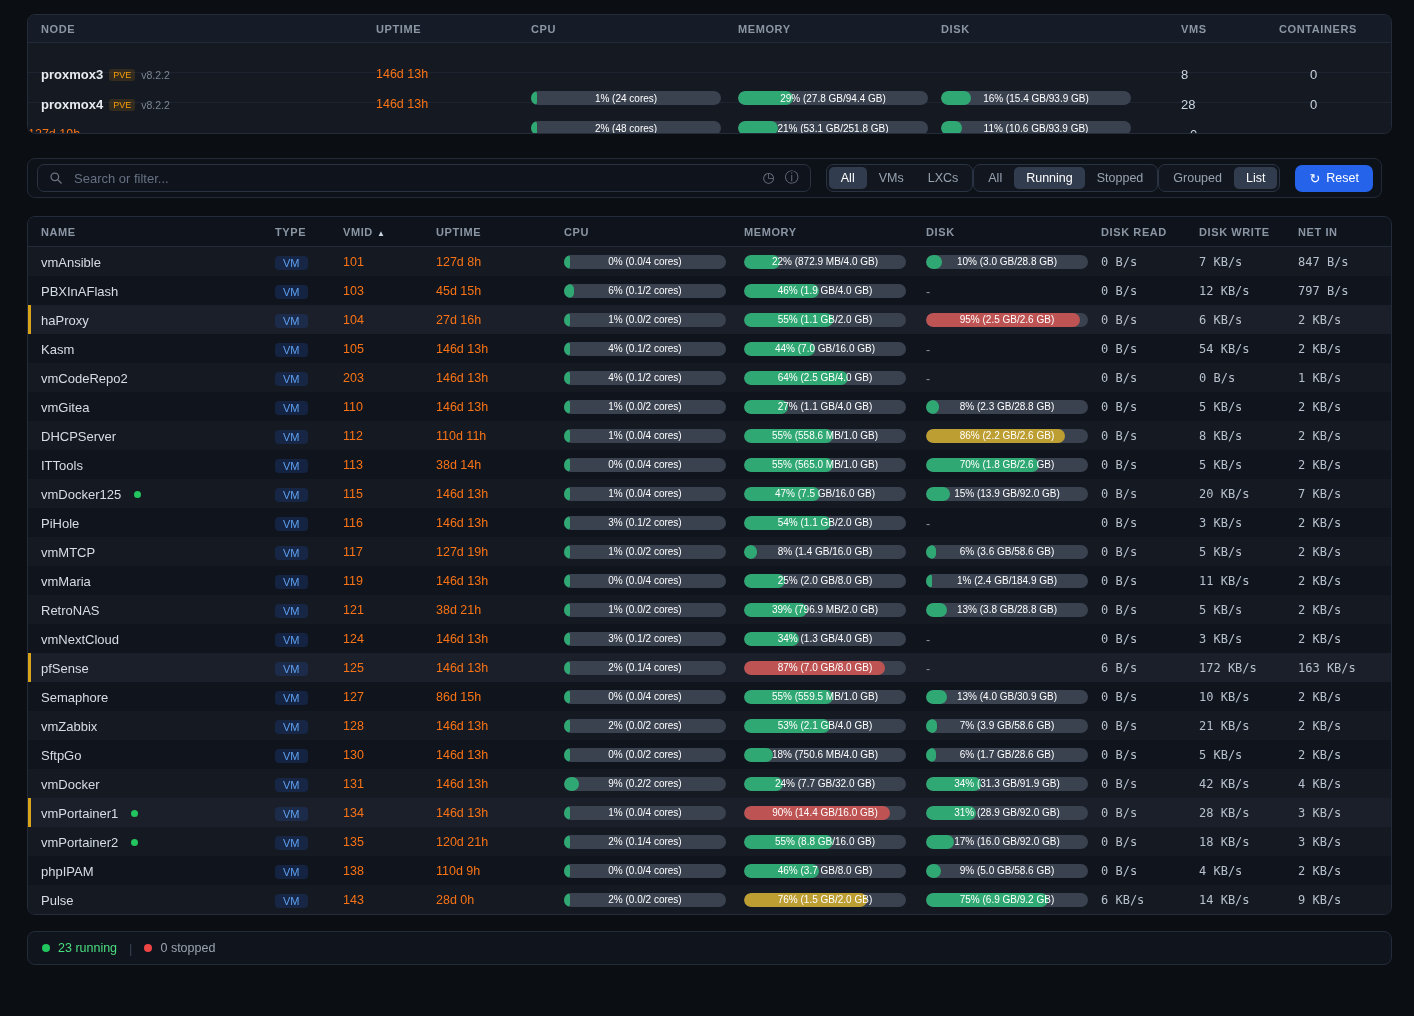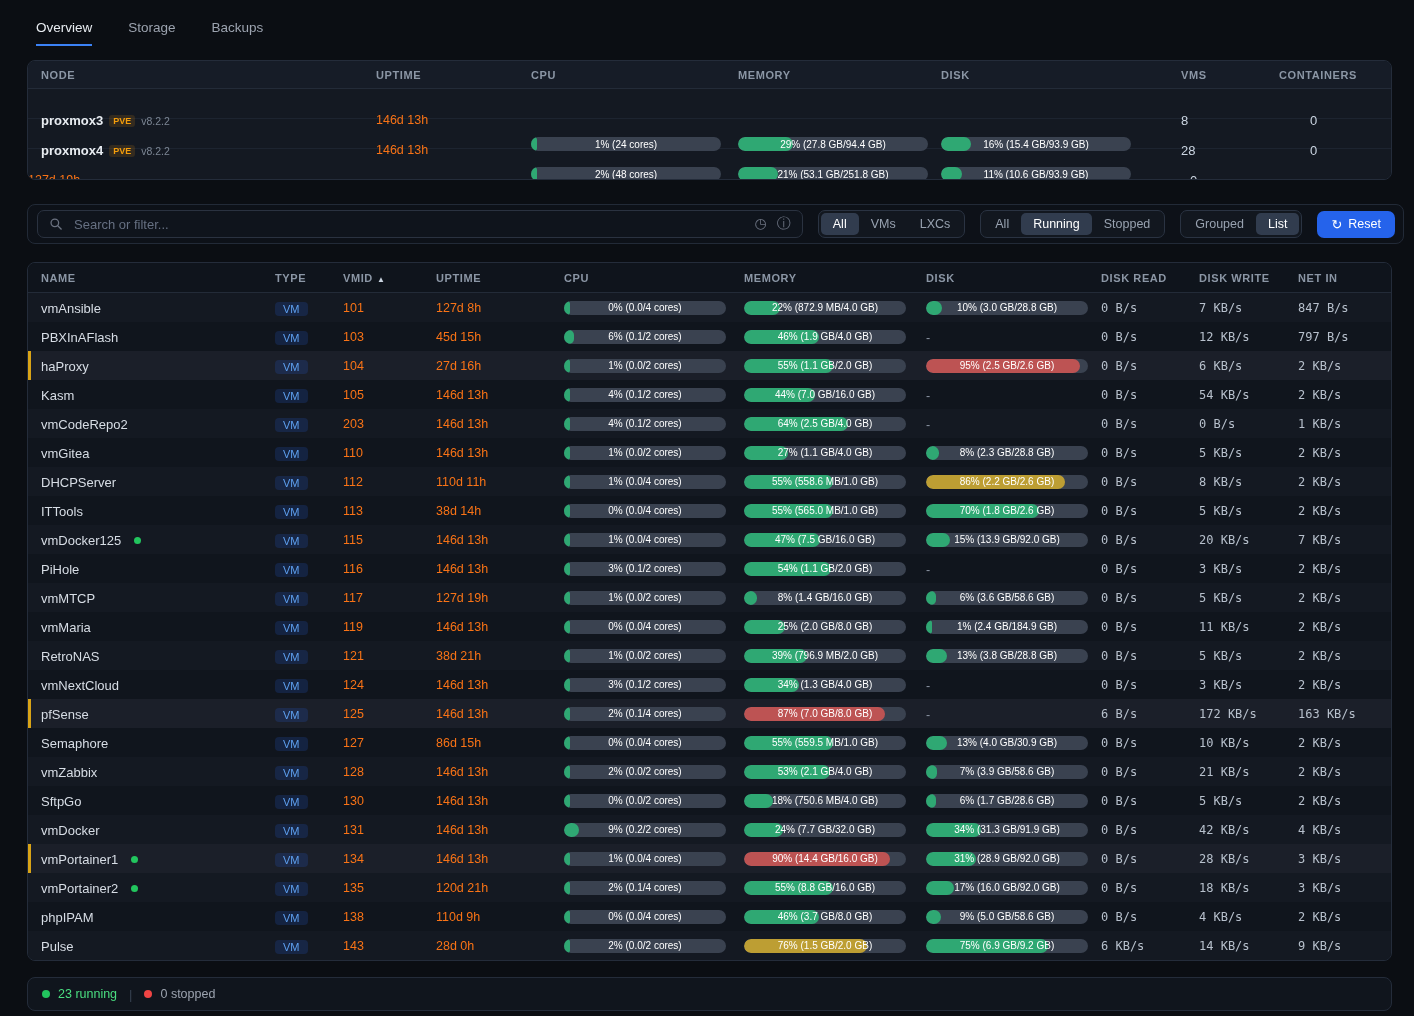--- a/index.html
+++ b/index.html
@@ -20,21 +20,21 @@
   .ngrid { display:grid; grid-template-columns:348px 155px 207px 203px 210px 115px 1fr; align-items:center; }
   .nhead { height:28px; background:#161c27; border-bottom:1px solid #232b38; }
   .hcell { font-size:11px; font-weight:700; color:#8b96a5; letter-spacing:.6px; }
   .nrow { height:30px; background:#141922; border-bottom:1px solid #1d2430; cursor:pointer; }
   .nrow:last-child { border-bottom:none; }
   .ncol-node { padding-left:13px; }
   .ncol-vms { padding-left:30px; }
   .ncol-cont { padding-left:13px; }
   .ncol-cont-val { text-align:center; padding-right:30px; }
   .node-name { font-size:13px; font-weight:700; color:#e8ecf1; }
-  .pve-badge { font-size:9px; font-weight:700; color:#f59e0b; background:rgba(245,158,11,.14); border-radius:3px; padding:1px 4px; margin:0 6px; vertical-align:1px; }
+  .pve-badge { font-size:9px; font-weight:400; color:#f59e0b; background:rgba(245,158,11,.14); border-radius:3px; padding:1px 4px; margin:0 6px; vertical-align:1px; }
   .node-version { font-size:10.5px; color:#7c8694; }
   .cell-dim { font-size:12.5px; color:#f97316; }
   .cell-num { font-size:13px; color:#cbd5e1; }
 
   
   .bar { position:relative; height:14px; border-radius:7px; background:#3a4250; overflow:hidden; }
   .nodes .bar { width:190px;margin-top:48px; }
   .vmtable .bar { width:162px; }
   .bar-fill { position:absolute; left:0; top:0; bottom:0; border-radius:7px; min-width:6px; }
   .bar-label { position:absolute; inset:0; display:flex; align-items:center; justify-content:center; font-size:10px; color:#ffffff; white-space:nowrap; }
@@ -83,25 +83,20 @@
   .dot-red { background:#ef4444; }
   .foot-running { font-size:12.5px; color:#4ade80; }
   .foot-stopped { font-size:12.5px; color:#9ca3af; }
   .foot-sep { color:#374151; font-size:13px; margin:0 4px; }
 </style>
 </head>
 <body>
 
 <div class="app">
 
-  <nav class="tabs">
-    <span class="tab active">Overview</span>
-    <span class="tab">Storage</span>
-    <span class="tab">Backups</span>
-  </nav>
 
   <section class="panel nodes">
     <div class="ngrid nhead">
       <div class="hcell ncol-node">NODE</div>
       <div class="hcell">UPTIME</div>
       <div class="hcell">CPU</div>
       <div class="hcell">MEMORY</div>
       <div class="hcell">DISK</div>
       <div class="hcell ncol-vms">VMS</div>
       <div class="hcell ncol-cont">CONTAINERS</div>
@@ -174,33 +169,33 @@
               <div class="bar-fill" style="width: 13%; background: rgb(47, 168, 115);"></div>
               <span class="bar-label">13% (8.3 GB/66.2 GB)</span>
             </div>
           </div>
           <div class="cell-num ncol-vms">8</div>
           <div class="cell-num ncol-cont-val">0</div>
         </div>
       </div>
   </section>
 
-  <section class="filterbar" style="margin-left:27px;margin-right:10px;">
+  <section class="filterbar" style="margin-left:27px;margin-right:32px;">
     <div class="search-wrap">
       <span class="search-icon">
         <svg width="14" height="14" viewBox="0 0 24 24">
             <circle cx="10" cy="10" r="6.5" stroke="#6b7280" stroke-width="2.2" fill="none"></circle>
             <line x1="15" y1="15" x2="21.5" y2="21.5" stroke="#6b7280" stroke-width="2.2"></line>
           </svg>
       </span>
       <input class="search-input" type="text" placeholder="Search or filter..." style="">
       <span class="input-icon icon-clock">◷</span>
       <span class="input-icon icon-info">ⓘ</span>
     </div>
-    <div style="display:flex;gap:15px;">
+    <div style="display:flex;">
         <div class="seg-group">
           <span class="seg-opt active">All</span>
           <span class="seg-opt">VMs</span>
           <span class="seg-opt">LXCs</span>
         </div>
         <div class="seg-group">
           <span class="seg-opt">All</span>
           <span class="seg-opt active">Running</span>
           <span class="seg-opt">Stopped</span>
         </div>

